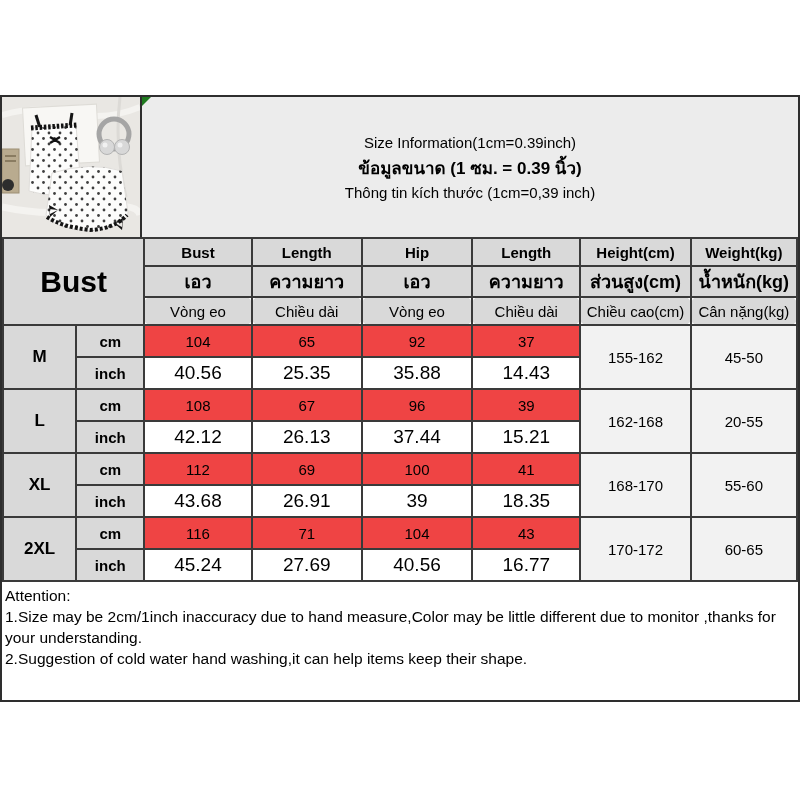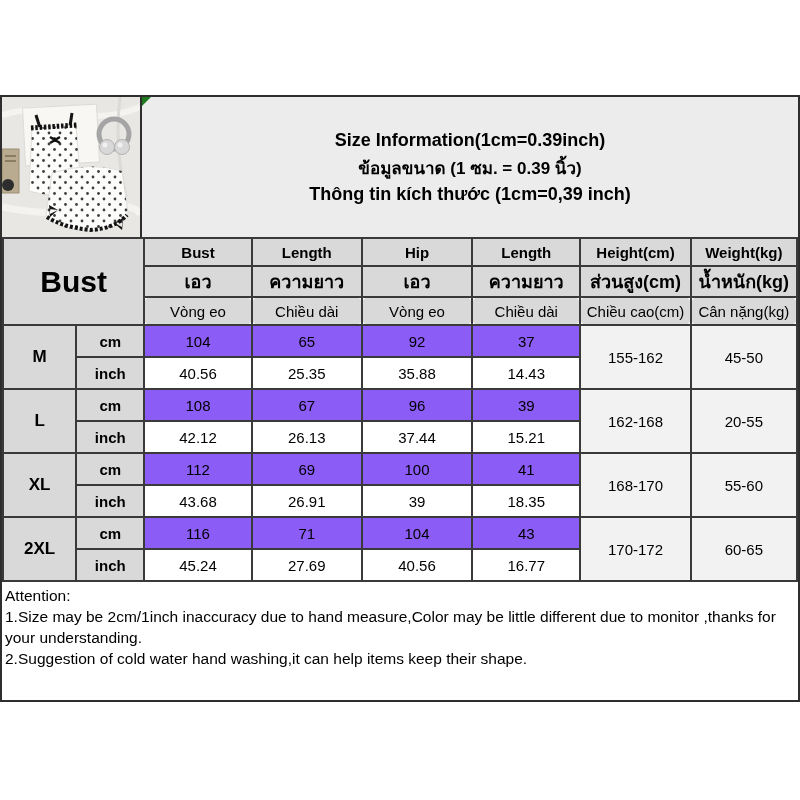--- a/index.html
+++ b/index.html
@@ -42,21 +42,21 @@
     align-items:center;
     gap:3px;
   }
   .corner-flag{
     position:absolute;
     top:0;left:0;
     width:0;height:0;
     border-top:9px solid #1f7a1f;
     border-right:9px solid transparent;
   }
-  .title-l1,.title-l3{font-size:18px;font-weight:bold;}
+  .title-l1,.title-l3{font-size:15px;font-weight:normal;}
   .title-l2{font-size:17px;font-weight:bold;}
   
   table.size-table{
     border-collapse:collapse;
     table-layout:fixed;
     width:796px;
     flex:0 0 auto;
   }
   table.size-table td{
     border:2px solid #3a3a3a;
@@ -69,22 +69,22 @@
   .hdr{background:#d9d9d9;font-weight:bold;font-size:15px;height:26px;}
   .hdr-th{background:#d9d9d9;font-weight:bold;font-size:18px;height:26px;}
   .hdr-vi{background:#d9d9d9;font-weight:normal;font-size:15px;height:26px;border-radius:7px;}
   .size-big{
     background:#d9d9d9;
     font-size:30px;
     font-weight:bold;
   }
   .size-label{background:#d9d9d9;font-weight:bold;font-size:17px;}
   .unit-label{background:#d9d9d9;font-weight:bold;font-size:15px;height:30px;}
-  .val-cm{background:#8b5cf6;font-size:15px;height:30px;}
-  .val-inch{background:#ffffff;font-size:15px;height:30px;}
+  .val-cm{background:#ef4444;font-size:15px;height:30px;}
+  .val-inch{background:#ffffff;font-size:19px;height:30px;}
   .val-merged{background:#f2f2f2;font-size:15px;}
   
   .attention{
     flex:1;
     background:#fff;
     padding:3px 5px 0 3px;
     font-size:15.5px;
     line-height:21px;
   }
   .attention div{white-space:normal;}

